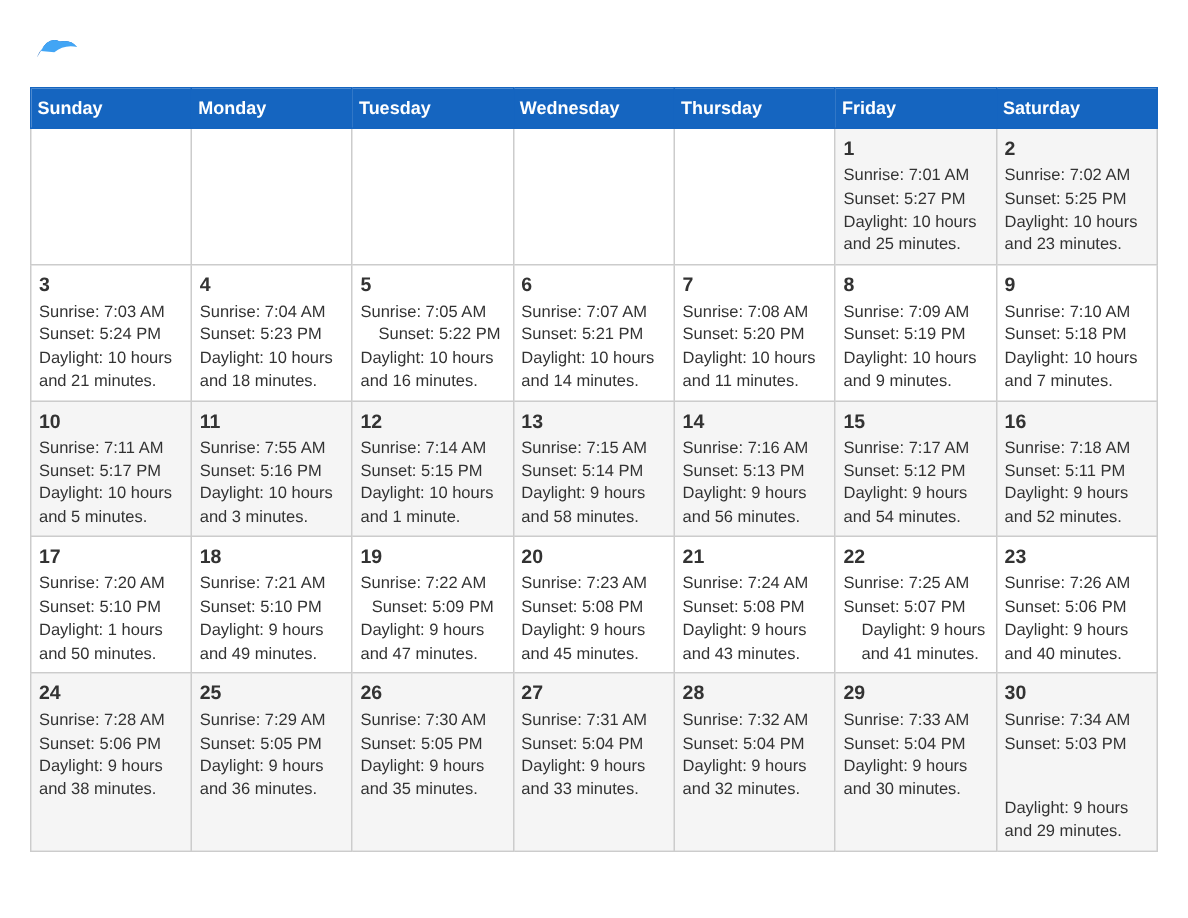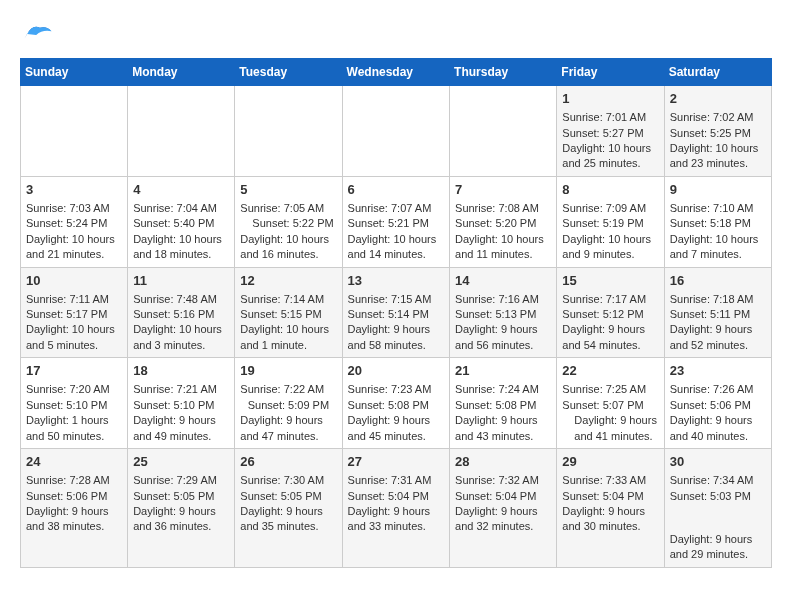--- a/index.html
+++ b/index.html
@@ -148,21 +148,21 @@
       <tr>
         <td>
           <span class="day-number">3</span>
           <span style="display: block;">Sunrise: 7:03 AM</span>
           <span style="display: block;">Sunset: 5:24 PM</span>
           <span style="display: block;">Daylight: 10 hours and 21 minutes.</span>
         </td>
         <td>
           <span class="day-number">4</span>
           <span style="display: block;">Sunrise: 7:04 AM</span>
-          <span style="display: block;">Sunset: 5:40 PM</span>
+          <span style="display: block;">Sunset: 5:23 PM</span>
           <span style="display: block;">Daylight: 10 hours and 18 minutes.</span>
         </td>
         <td>
           <span class="day-number">5</span>
           <span style="display: block;">Sunrise: 7:05 AM</span>
           <span style="display: block; margin-left: 12px;">Sunset: 5:22 PM</span>
           <span style="display: block;">Daylight: 10 hours and 16 minutes.</span>
         </td>
         <td>
           <span class="day-number">6</span>
@@ -191,21 +191,21 @@
       </tr>
       <tr>
         <td>
           <span class="day-number">10</span>
           <span style="display: block;">Sunrise: 7:11 AM</span>
           <span style="display: block;">Sunset: 5:17 PM</span>
           <span style="display: block;">Daylight: 10 hours and 5 minutes.</span>
         </td>
         <td>
           <span class="day-number">11</span>
-          <span style="display: block;">Sunrise: 7:48 AM</span>
+          <span style="display: block;">Sunrise: 7:55 AM</span>
           <span style="display: block;">Sunset: 5:16 PM</span>
           <span style="display: block;">Daylight: 10 hours and 3 minutes.</span>
         </td>
         <td>
           <span class="day-number">12</span>
           <span style="display: block;">Sunrise: 7:14 AM</span>
           <span style="display: block;">Sunset: 5:15 PM</span>
           <span style="display: block;">Daylight: 10 hours and 1 minute.</span>
         </td>
         <td>

